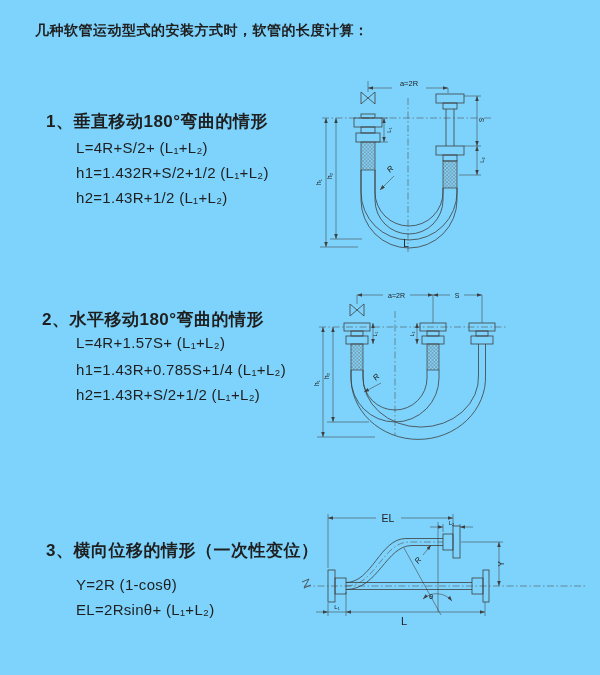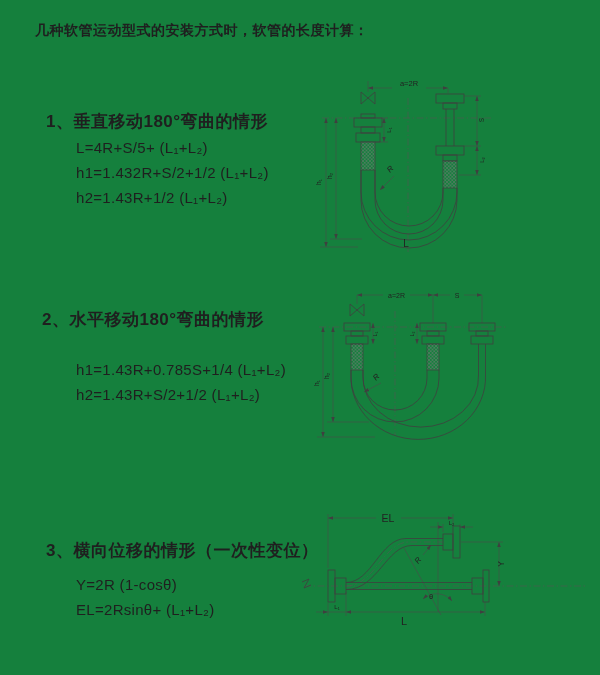--- a/index.html
+++ b/index.html
@@ -1,40 +1,41 @@
 <!DOCTYPE html>
 <html><head>
 <meta charset="utf-8">
 <style>
   html,body{margin:0;padding:0;background:#fff;}
-  #page{position:relative;width:600px;height:675px;background:#15803d;overflow:hidden;
+  #page{position:relative;width:600px;height:675px;background:#7dd3fc;overflow:hidden;
         font-family:"Liberation Sans","DejaVu Sans",sans-serif;color:#1f1f1f;}
   .title{position:absolute;left:35px;top:22px;font-size:14px;font-weight:700;letter-spacing:.5px;}
   .sec-h{position:absolute;font-size:17px;font-weight:700;letter-spacing:.5px;}
   .formula{position:absolute;font-size:15px;font-weight:500;letter-spacing:.3px;white-space:pre;}
   .diagram{position:absolute;}
   svg text{fill:#222;stroke:none;font-family:"Liberation Sans","DejaVu Sans",sans-serif;}
   svg .ln{stroke:#3f3f3f;fill:none;stroke-width:.8;}
   svg .thin{stroke:#4a4a4a;fill:none;stroke-width:.6;}
   svg .cl{stroke:#555;fill:none;stroke-width:.6;stroke-dasharray:7 2.5 1.5 2.5;}
   svg .hatch{stroke:#3f3f3f;stroke-width:.7;}
 </style>
 </head>
 <body>
 
 <div id="page">
 
   <div class="title">几种软管运动型式的安装方式时，软管的长度计算：</div>
 
   <div class="sec-h" style="left:46px;top:110px">1、垂直移动180°弯曲的情形</div>
-  <div class="formula" style="left:76px;top:139px">L=4R+S/5+ (L₁+L₂)</div>
+  <div class="formula" style="left:76px;top:139px">L=4R+S/2+ (L₁+L₂)</div>
   <div class="formula" style="left:76px;top:164px">h1=1.432R+S/2+1/2 (L₁+L₂)</div>
   <div class="formula" style="left:76px;top:189px">h2=1.43R+1/2 (L₁+L₂)</div>
 
   <div class="sec-h" style="left:42px;top:308px">2、水平移动180°弯曲的情形</div>
+  <div class="formula" style="left:76px;top:334px">L=4R+1.57S+ (L₁+L₂)</div>
   <div class="formula" style="left:76px;top:361px">h1=1.43R+0.785S+1/4 (L₁+L₂)</div>
   <div class="formula" style="left:76px;top:386px">h2=1.43R+S/2+1/2 (L₁+L₂)</div>
 
   <div class="sec-h" style="left:46px;top:539px">3、横向位移的情形（一次性变位）</div>
   <div class="formula" style="left:76px;top:576px">Y=2R (1-cosθ)</div>
   <div class="formula" style="left:76px;top:601px">EL=2Rsinθ+ (L₁+L₂)</div>
 
   <div class="diagram" style="left:300px;top:70px">
   <svg width="260" height="195" viewBox="0 0 260 195">
     <defs>

